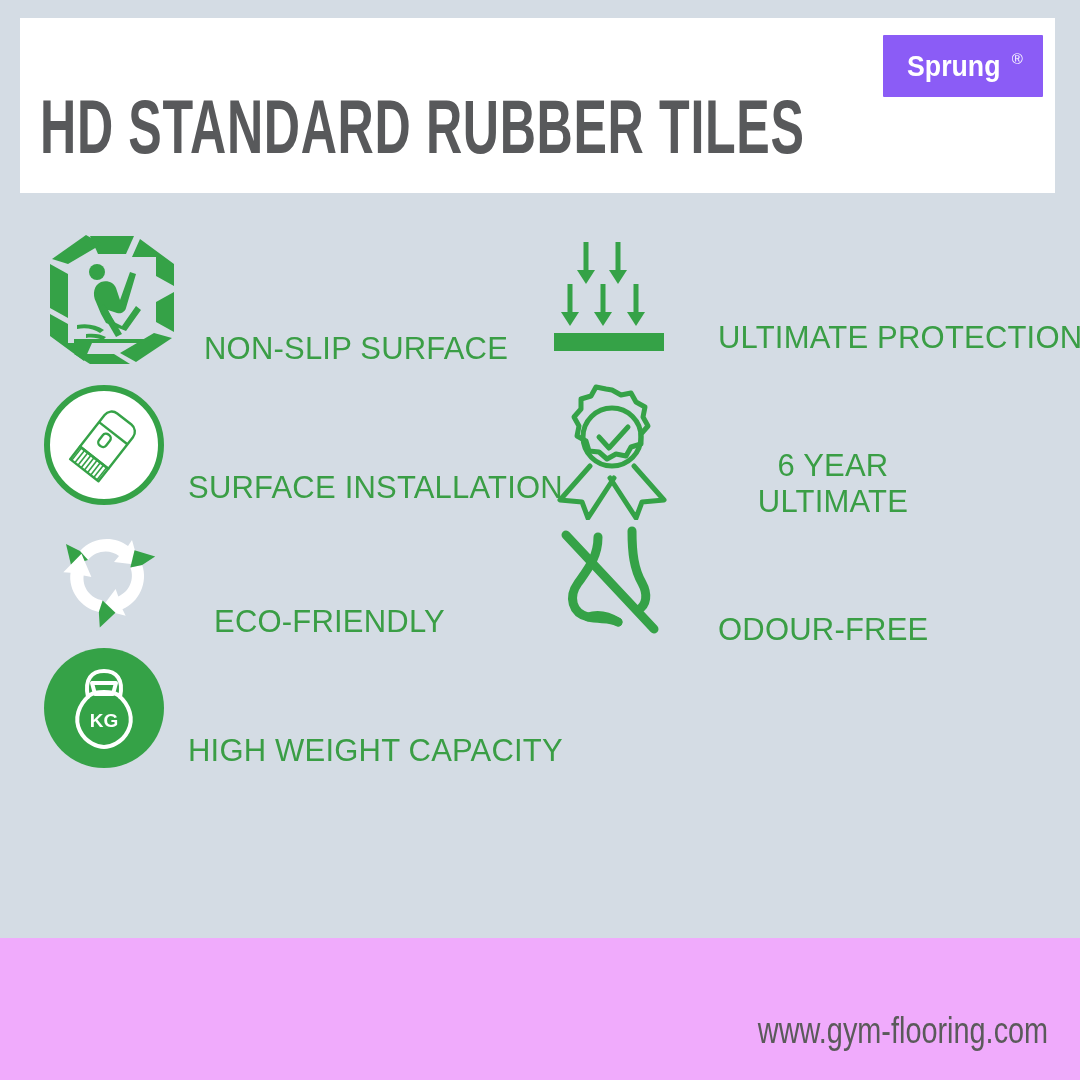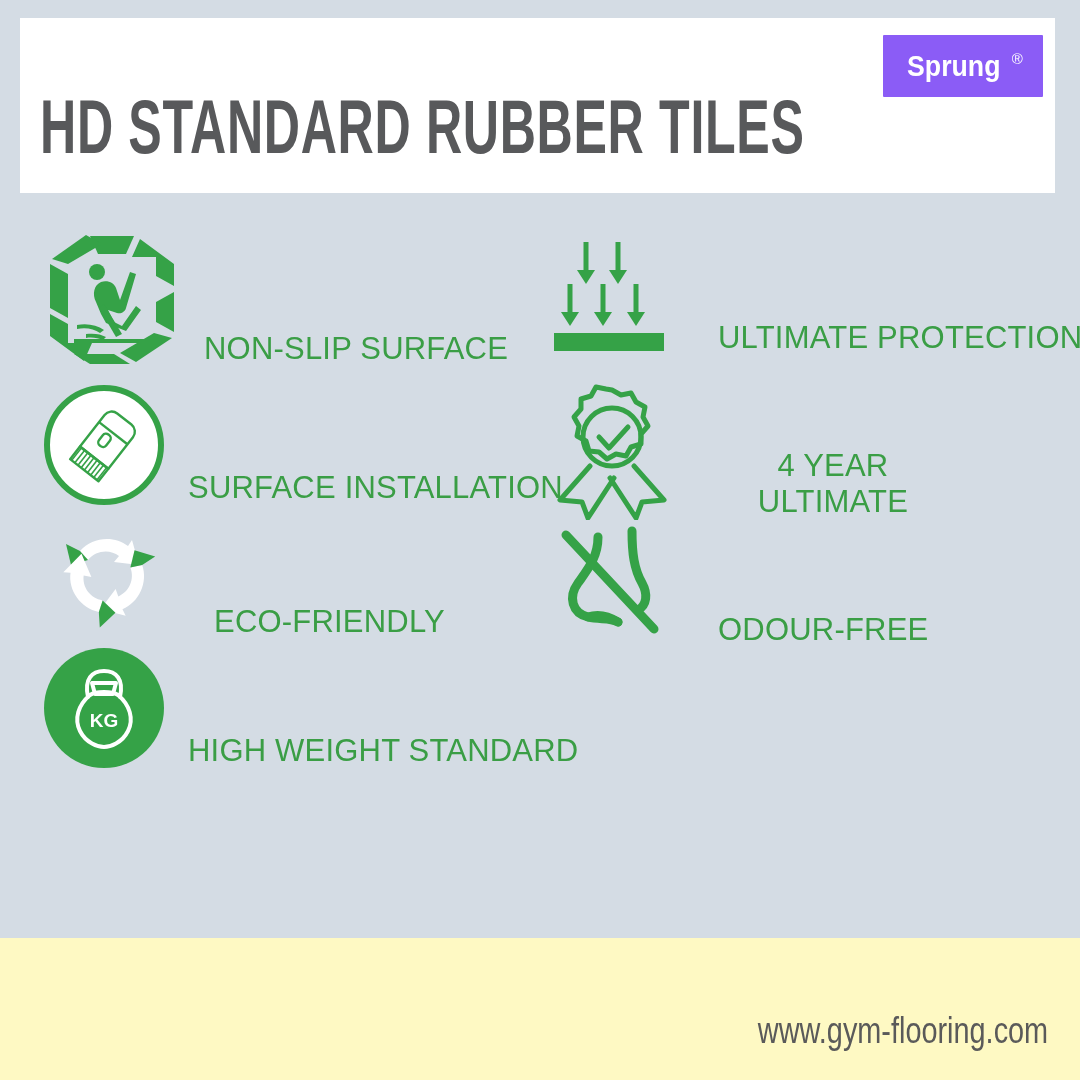--- a/index.html
+++ b/index.html
@@ -136,21 +136,21 @@
     justify-content: center;
   }
 
   
   .footer {
     position: absolute;
     left: 0;
     bottom: 0;
     width: 1080px;
     height: 142px;
-    background: #fef9c3;
+    background: #f0abfc;
   }
   .footer-url {
     position: absolute;
     right: 32px;
     bottom: 28px;
     font-family: "Liberation Sans Narrow", "Liberation Sans", sans-serif;
     color: #5a5a5a;
     font-size: 37px;
     letter-spacing: 0px;
     white-space: nowrap;
@@ -271,21 +271,21 @@
           <path d="M64,10
             l9,5 l10,-2 l5,9 l9,5 l-2,10 l5,9 l-7,8 l0,10 l-10,3 l-5,9 l-10,-2 l-9,5 l-8,-7 l-10,-1 l-3,-10 l-9,-5 l2,-10 l-5,-9 l7,-8 l0,-10 l10,-3 l5,-9 l10,2 z"></path>
 
           <circle cx="64" cy="57" r="29"></circle>
 
           <path d="M51,57 L61,68 L80,47" stroke-width="5"></path>
         </g>
       </svg>
     </div>
     <div class="feat-label two-line gap-36">
-      <span>4 YEAR</span><br>
+      <span>6 YEAR</span><br>
       <span>ULTIMATE</span>
     </div>
   </div>
 
   <div class="feat-row feat-item row-eco">
     <div class="feat-icon">
       <svg width="126" height="126" viewBox="0 0 126 126">
 
         <g transform="rotate(0 63 63)">
           <path d="M36,38 C48,24 70,22 84,33 L88,27 L95,52 L70,49 L75,43 C66,36 52,37 44,47 Z" fill="#ffffff"></path>
@@ -332,20 +332,20 @@
             <path d="M26,34 C22,16 30,8 42,8 C54,8 62,16 58,34"></path>
 
             <path d="M28,32 C16,42 12,56 18,68 C24,80 36,84 42,84 C48,84 60,80 66,68 C72,56 68,42 56,32 C50,28 34,28 28,32 Z"></path>
 
             <path d="M30,20 L54,20 L51,31 L33,31 Z"></path>
           </g>
           <text x="42" y="64" fill="#ffffff" font-family="Liberation Sans, sans-serif" font-size="19" font-weight="700" text-anchor="middle">KG</text>
         </svg>
       </div>
     </div>
-    <div class="feat-label gap-24">HIGH WEIGHT STANDARD</div>
+    <div class="feat-label gap-24">HIGH WEIGHT CAPACITY</div>
   </div>
 
 </div>
 
 <div class="footer">
   <div class="footer-url">www.gym-flooring.com</div>
 </div>
 
 </body></html>

